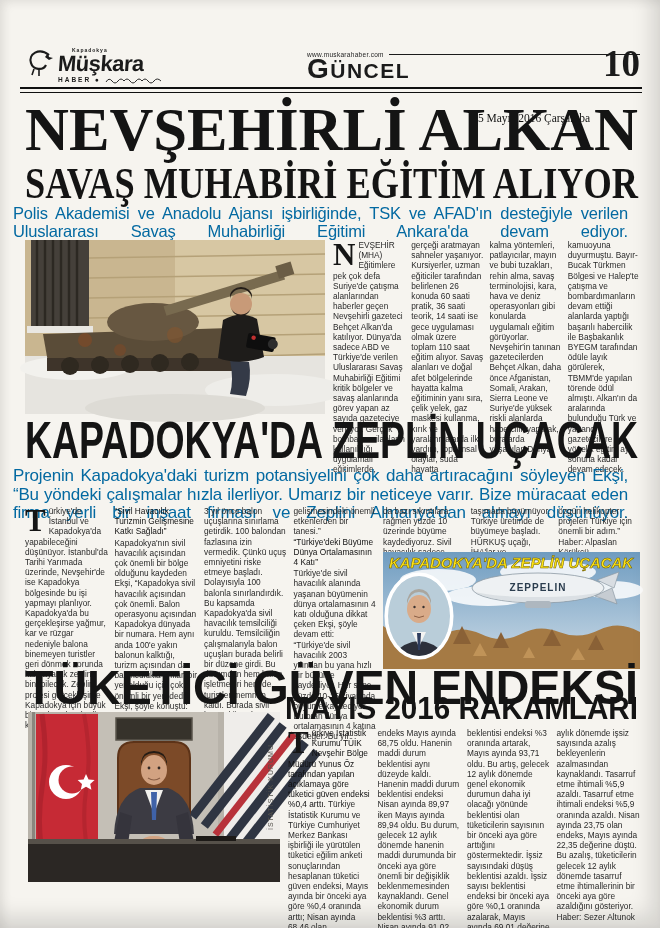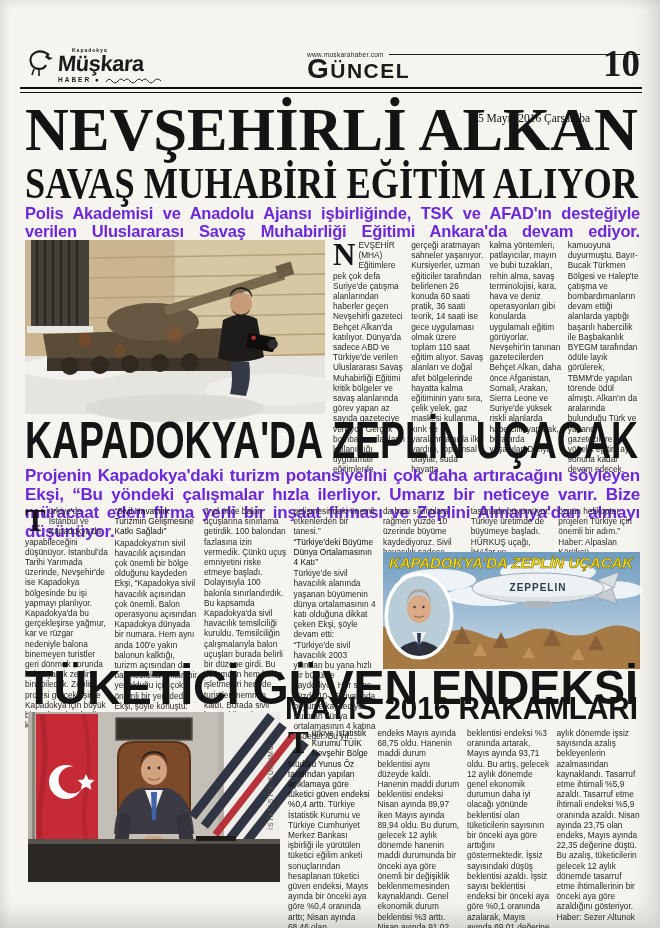--- a/index.html
+++ b/index.html
@@ -25,22 +25,22 @@
   .section{font-size:21px;font-weight:bold;letter-spacing:1.5px;line-height:22px;}
   .section::first-letter{font-size:28px;}
   .date{position:absolute;right:50px;top:18px;font-family:Liberation Serif, serif;
         font-size:11.5px;color:#111;margin-top:48px;}
   .pagenum{position:absolute;right:0;top:-4px;font-family:Liberation Serif, serif;
         font-size:37px;font-weight:bold;}
   .hr2{left:20px;top:87px;width:622px;height:3px;border-top:2.2px solid #101010;border-bottom:1.6px solid #101010;}
 
   
   .hl text{fill:#141414;}
-  .deck{left:25px;width:615px;font-weight:bold;font-size:16.5px;line-height:17.5px;
-        letter-spacing:-.2px;text-align:justify;text-align-last:justify;color:#6d28d9;}
+  .deck{left:13px;width:615px;font-weight:normal;font-size:16.5px;line-height:17.5px;
+        letter-spacing:-.2px;text-align:justify;text-align-last:justify;color:#0369a1;}
   .deck1{top:205px;}
   .deck2{top:467px;font-size:17px;line-height:18.5px;}
 
   
   .cols{display:flex;gap:6px;align-items:flex-start;}
   .col{flex:1;font-size:8.3px;line-height:10.2px;text-align:left;color:#2a2a2a;}
   .col .b{font-weight:normal;color:#111;}
   .col .blk{display:block;font-weight:normal;color:#111;margin-bottom:1px;}
   .dropcap{float:left;font-family:"Liberation Serif",serif;font-weight:bold;
         font-size:31px;line-height:25px;padding:2px 3px 0 0;color:#151515;}

